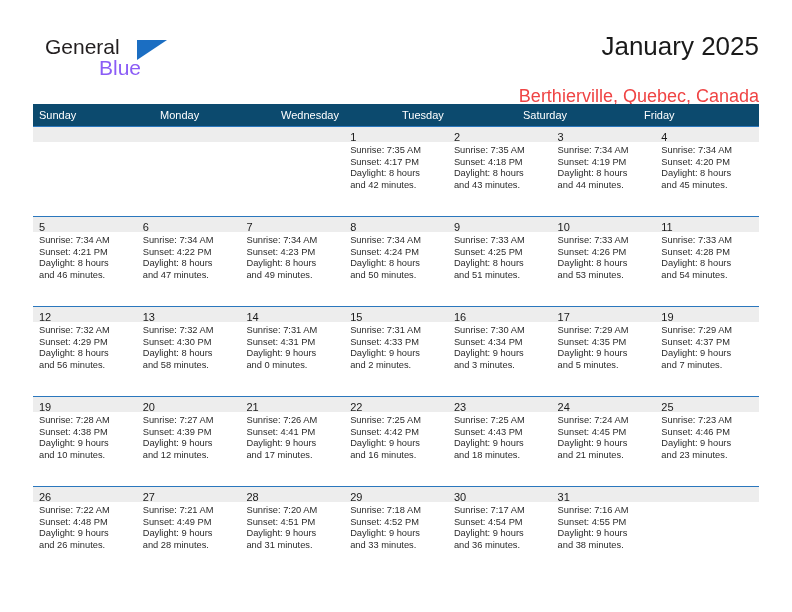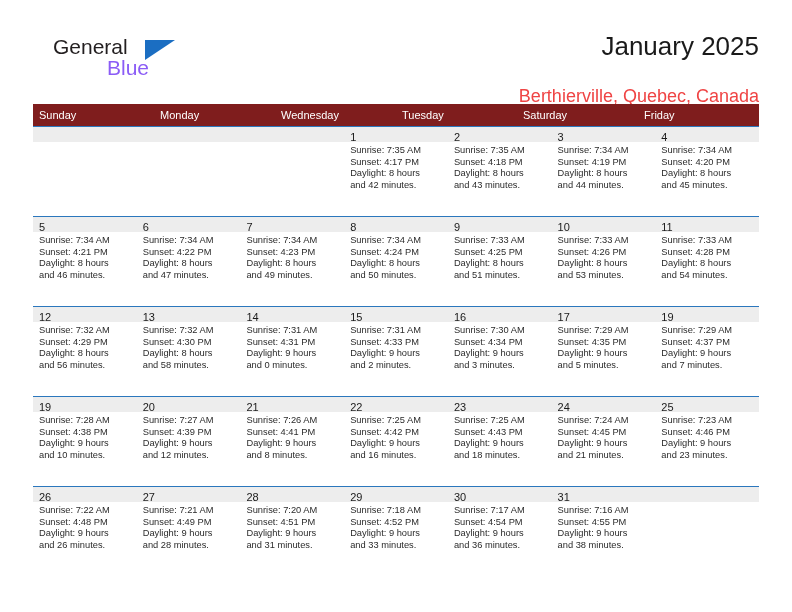--- a/index.html
+++ b/index.html
@@ -24,21 +24,21 @@
   
   .header {
     position: absolute;
     left: 33px;
     top: 30px;
     right: 33px;
     height: 68px;
   }
   .logo {
     position: absolute;
-    left: 16px;
+    left: 8px;
     top: 5px;
     width: 200px;
     height: 60px;
   }
   .logo-general {
     position: absolute;
     left: 4px;
     top: 0px;
     font-size: 21px;
     letter-spacing: 0px;
@@ -86,21 +86,21 @@
 
   
   .calendar {
     position: absolute;
     left: 33px;
     top: 104px;
     width: 726px;
   }
   .dow-row {
     display: flex;
-    background: #7f1d1d;
+    background: #0c4a6e;
     height: 22px;
   }
   .dow-cell {
     flex: 1 1 0;
     color: #ffffff;
     font-size: 11px;
     line-height: 22px;
     padding-left: 6px;
     box-sizing: border-box;
     white-space: nowrap;
@@ -364,21 +364,21 @@
               <div>Daylight: 9 hours</div>
               <div>and 12 minutes.</div>
             </div>
           </div>
           <div class="day-cell">
             <div class="day-band"><span class="day-num">21</span></div>
             <div class="day-info">
               <div>Sunrise: 7:26 AM</div>
               <div>Sunset: 4:41 PM</div>
               <div>Daylight: 9 hours</div>
-              <div>and 8 minutes.</div>
+              <div>and 17 minutes.</div>
             </div>
           </div>
           <div class="day-cell">
             <div class="day-band"><span class="day-num">22</span></div>
             <div class="day-info">
               <div>Sunrise: 7:25 AM</div>
               <div>Sunset: 4:42 PM</div>
               <div>Daylight: 9 hours</div>
               <div>and 16 minutes.</div>
             </div>

